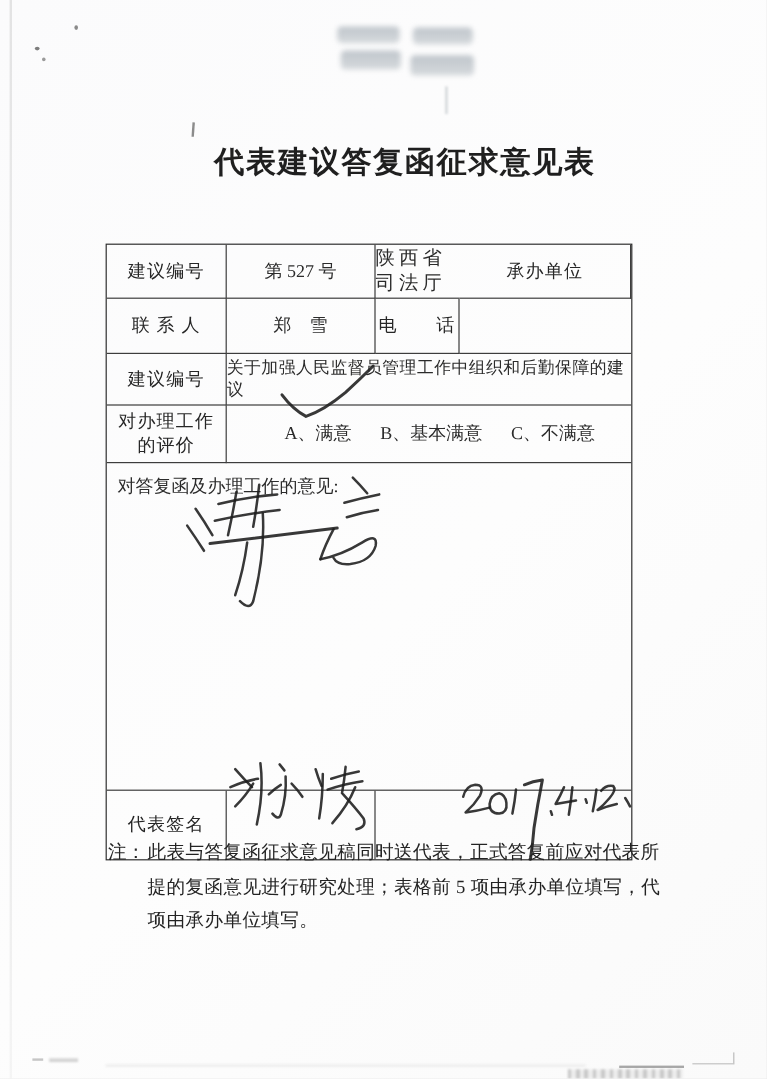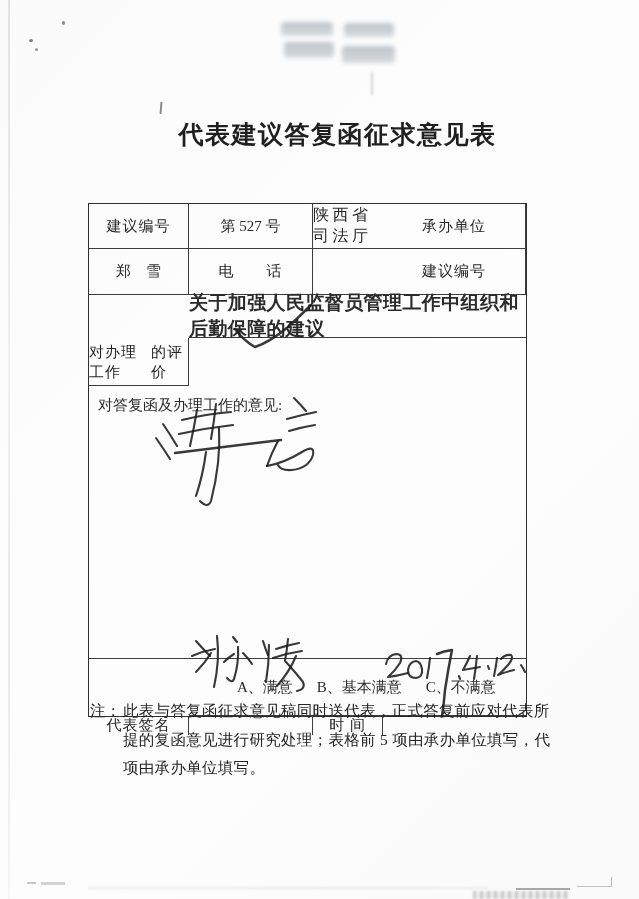--- a/index.html
+++ b/index.html
@@ -47,22 +47,22 @@
     margin-top:30px;
   }
   .cell{border-right:1px solid #3d3d3d;border-bottom:1px solid #3d3d3d;
     display:flex;align-items:center;justify-content:center;box-sizing:border-box;}
   .cell.lastcol{border-right:none;}
   .cell.lastrow{border-bottom:none;}
   .cell.span3{grid-column:2 / 5;}
   .cell.span4{grid-column:1 / 5;}
   .lbl{letter-spacing:1px;color:#262626;}
   .val-org{letter-spacing:3.5px;font-size:16px;}
-  .val-topic{font-size:19px;letter-spacing:.4px;font-weight:bold;}
-  .eval-label{flex-direction:row;line-height:20px;justify-content:center;}
+  .val-topic{font-size:14px;letter-spacing:.4px;}
+  .eval-label{flex-direction:column;line-height:20px;justify-content:center;}
   .eval-opts{justify-content:flex-start;padding-left:48px;gap:24px;}
   .opinion-cell{position:relative;align-items:flex-start;justify-content:flex-start;padding:10px 9px;}
   .hand-svg{position:absolute;left:0;top:0;width:639px;height:899px;pointer-events:none;}
   .hand-svg path{fill:none;stroke:#1d1d1d;stroke-width:2.1;stroke-linecap:round;stroke-linejoin:round;opacity:.88;}
   .hand-svg path.thick{stroke-width:2.5;}
   
   .note{position:absolute;left:90px;top:697px;width:468px;display:flex;
     font-size:15.5px;line-height:28.5px;color:#232323;}
   .note-prefix{width:33px;flex:0 0 33px;}
   .note-lines{flex:1;letter-spacing:.3px;}
@@ -92,44 +92,44 @@
 
   <div class="title">代表建议答复函征求意见表</div>
 
   <div class="form-table">
 
     <div class="cell lbl">建议编号</div>
     <div class="cell">第 527 号</div>
     <div class="cell lastcol val-org">陕西省司法厅</div>
     <div class="cell lbl">承办单位</div>
 
+    <div class="cell lbl">联 系 人</div>
     <div class="cell">郑　雪</div>
     <div class="cell lbl">电　　话</div>
     <div class="cell lastcol"></div>
 
     <div class="cell lbl">建议编号</div>
     <div class="cell span3 lastcol val-topic">关于加强人民监督员管理工作中组织和后勤保障的建议</div>
 
     <div class="cell lbl eval-label">
       <span>对办理工作</span>
       <span>的评价</span>
     </div>
-    <div class="cell span4 lastcol opinion-cell">
-      <span>对答复函及办理工作的意见:</span>
-    </div>
-
     <div class="cell span3 lastcol eval-opts">
       <span>A、满意</span>
       <span>B、基本满意</span>
       <span>C、不满意</span>
     </div>
 
+    <div class="cell span4 lastcol opinion-cell">
+      <span>对答复函及办理工作的意见:</span>
+    </div>
+
     <div class="cell lbl lastrow">代表签名</div>
     <div class="cell lastrow"></div>
-    <div class="cell lbl lastrow">时 间</div>
     <div class="cell lastrow lastcol"></div>
   </div>
 
   <svg class="hand-svg" viewBox="0 0 639 899">
 
     <g aria-label="A、满意">
       <path class="thick" d="M235 329 Q244 341 255 347 Q270 342 288 327 Q300 316 311 305"></path>
     </g>
 
     <g aria-label="满意">

